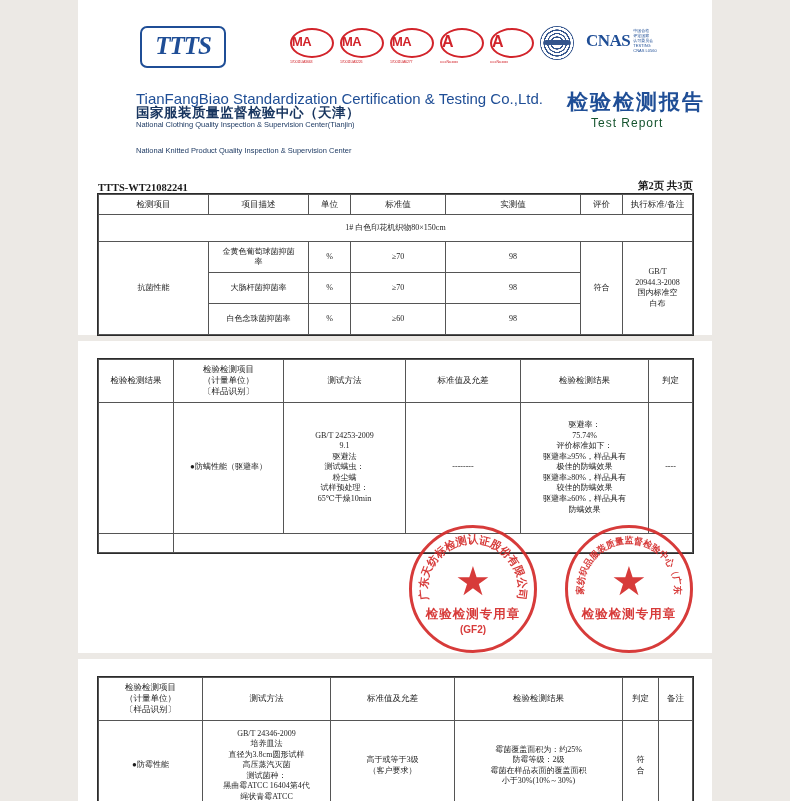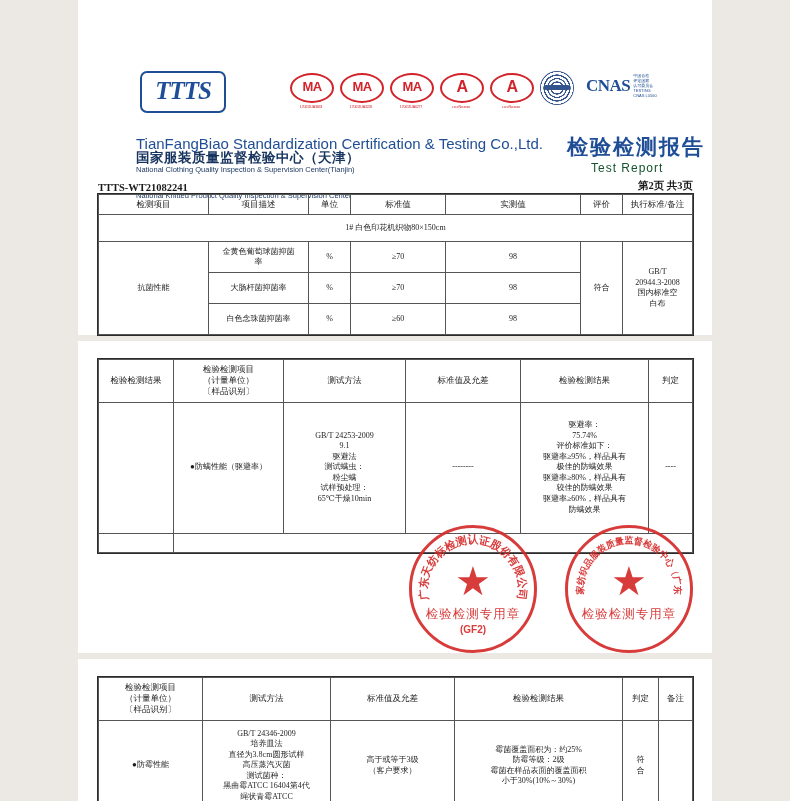--- a/index.html
+++ b/index.html
@@ -17,21 +17,21 @@
     position: absolute;
     background: #ffffff;
     left: 78px;
     width: 634px;
   }
   #sheet-a { top: 0px;   height: 335px; }
   #sheet-b { top: 341px; height: 312px; }
   #sheet-c { top: 659px; height: 142px; }
 
   
-  .hdr { position: absolute; left: 0; top: 0; width: 100%; height: 175px; margin-top: 45px; }
+  .hdr { position: absolute; left: 0; top: 0; width: 100%; height: 175px; }
 
   .ttts-box {
     position: absolute; left: 62px; top: 26px;
     width: 82px; height: 38px;
     border: 2px solid #1f4e96; border-radius: 7px;
     color: #1f4e96;
     font-family: "Liberation Serif", serif;
     font-weight: bold; font-size: 25px;
     letter-spacing: -1px;
     text-align: center; line-height: 36px;
@@ -62,21 +62,21 @@
     color: #18355f; font-weight: bold; font-size: 13.5px;
     letter-spacing: .5px; white-space: nowrap;
   }
   .en-center2 {
     position: absolute; left: 58px; top: 146px;
     color: #18355f; font-size: 7.5px; white-space: nowrap;
     font-family: "Liberation Sans", sans-serif;
   }
 
   .marks { position: absolute; left: 212px; top: 28px; display: flex; align-items: flex-start; gap: 8px; }
-  .mark { text-align: center; width: 42px; }
+  .mark { width: 42px; }
   .mark .glyph {
     width: 40px; height: 26px; border: 2.5px solid #d2232a; border-radius: 50%;
     color: #d2232a; font-weight: bold; font-size: 13px; line-height: 23px;
     font-family: "Liberation Sans", sans-serif; letter-spacing: -.5px;
   }
   .mark .sub { font-size: 3.6px; color: #d2232a; margin-top: 2px; letter-spacing: -.2px;
                font-family: "Liberation Sans", sans-serif; }
   .mark.a .glyph { font-size: 16px; }
   .cnas-seal {
     width: 34px; height: 34px; border-radius: 50%;
@@ -150,21 +150,21 @@
     opacity: .92;
   }
   #stamp1 { left: 409px; top: 525px; }
   #stamp2 { left: 565px; top: 525px; }
   .stamp .star {
     position: absolute; left: 50%; top: 44%; transform: translate(-50%,-50%);
     font-size: 40px; color: #d42b2a; line-height: 1;
   }
   .stamp .bottom-cn {
     position: absolute; left: 0; right: 0; top: 64%;
-    text-align: center; color: #d42b2a; font-weight: normal;
+    text-align: center; color: #d42b2a; font-weight: bold;
     font-size: 12.5px; letter-spacing: 1px;
   }
   .stamp .code {
     position: absolute; left: 0; right: 0; top: 79%;
     text-align: center; color: #d42b2a; font-weight: bold; font-size: 10px;
     font-family: "Liberation Sans", sans-serif;
   }
   .arc { position: absolute; left: 0; top: 0; width: 100%; height: 100%; }
   .arc text { fill: #d42b2a; font-size: 11.5px; font-weight: bold;
               font-family: "Liberation Serif", serif; }

